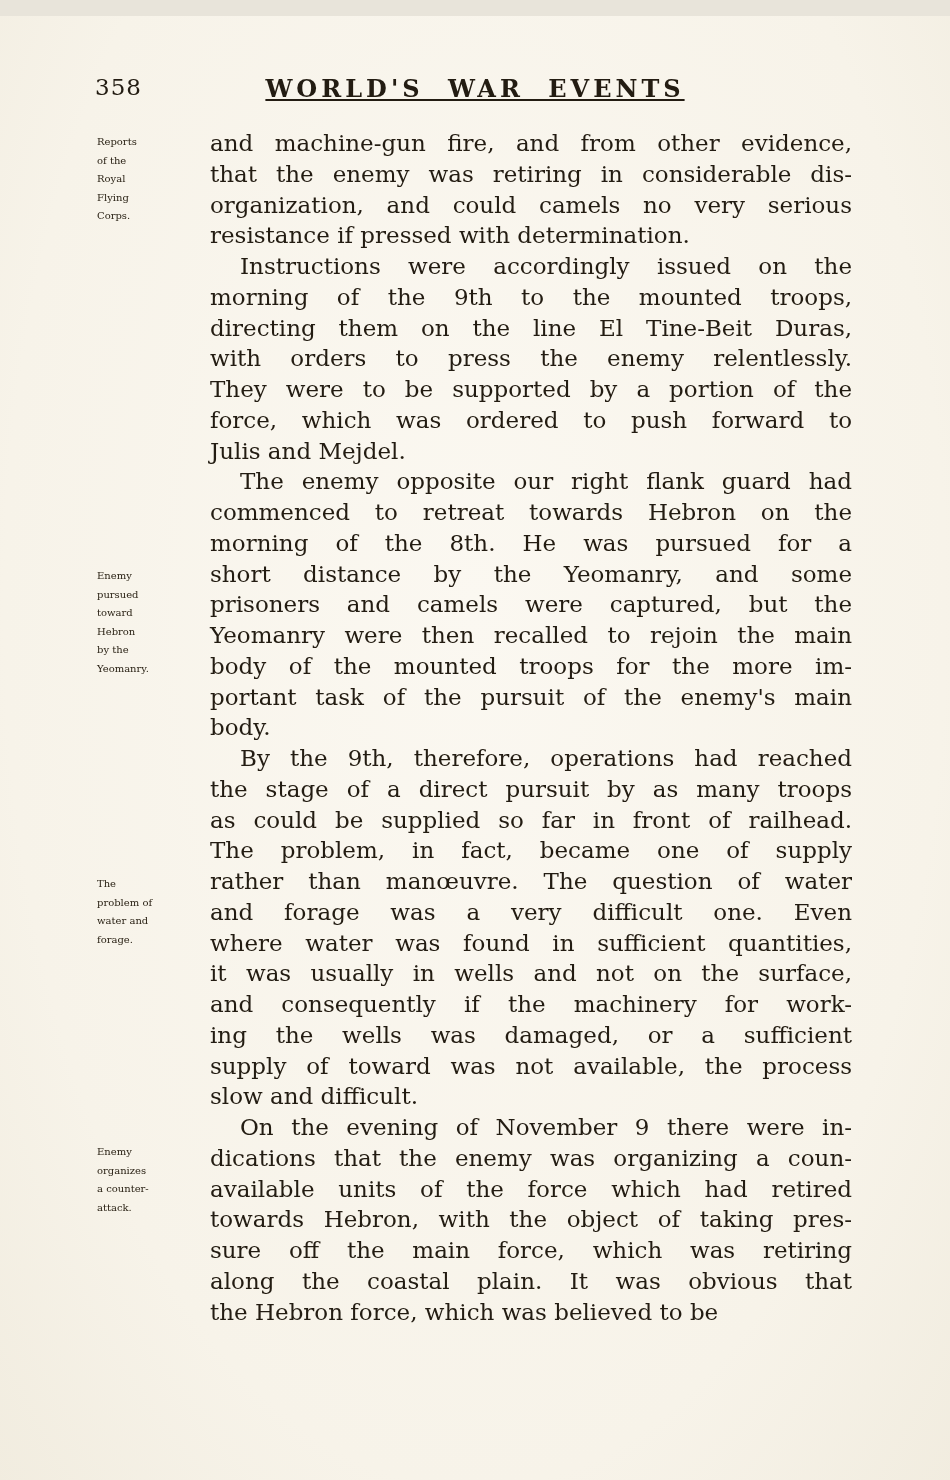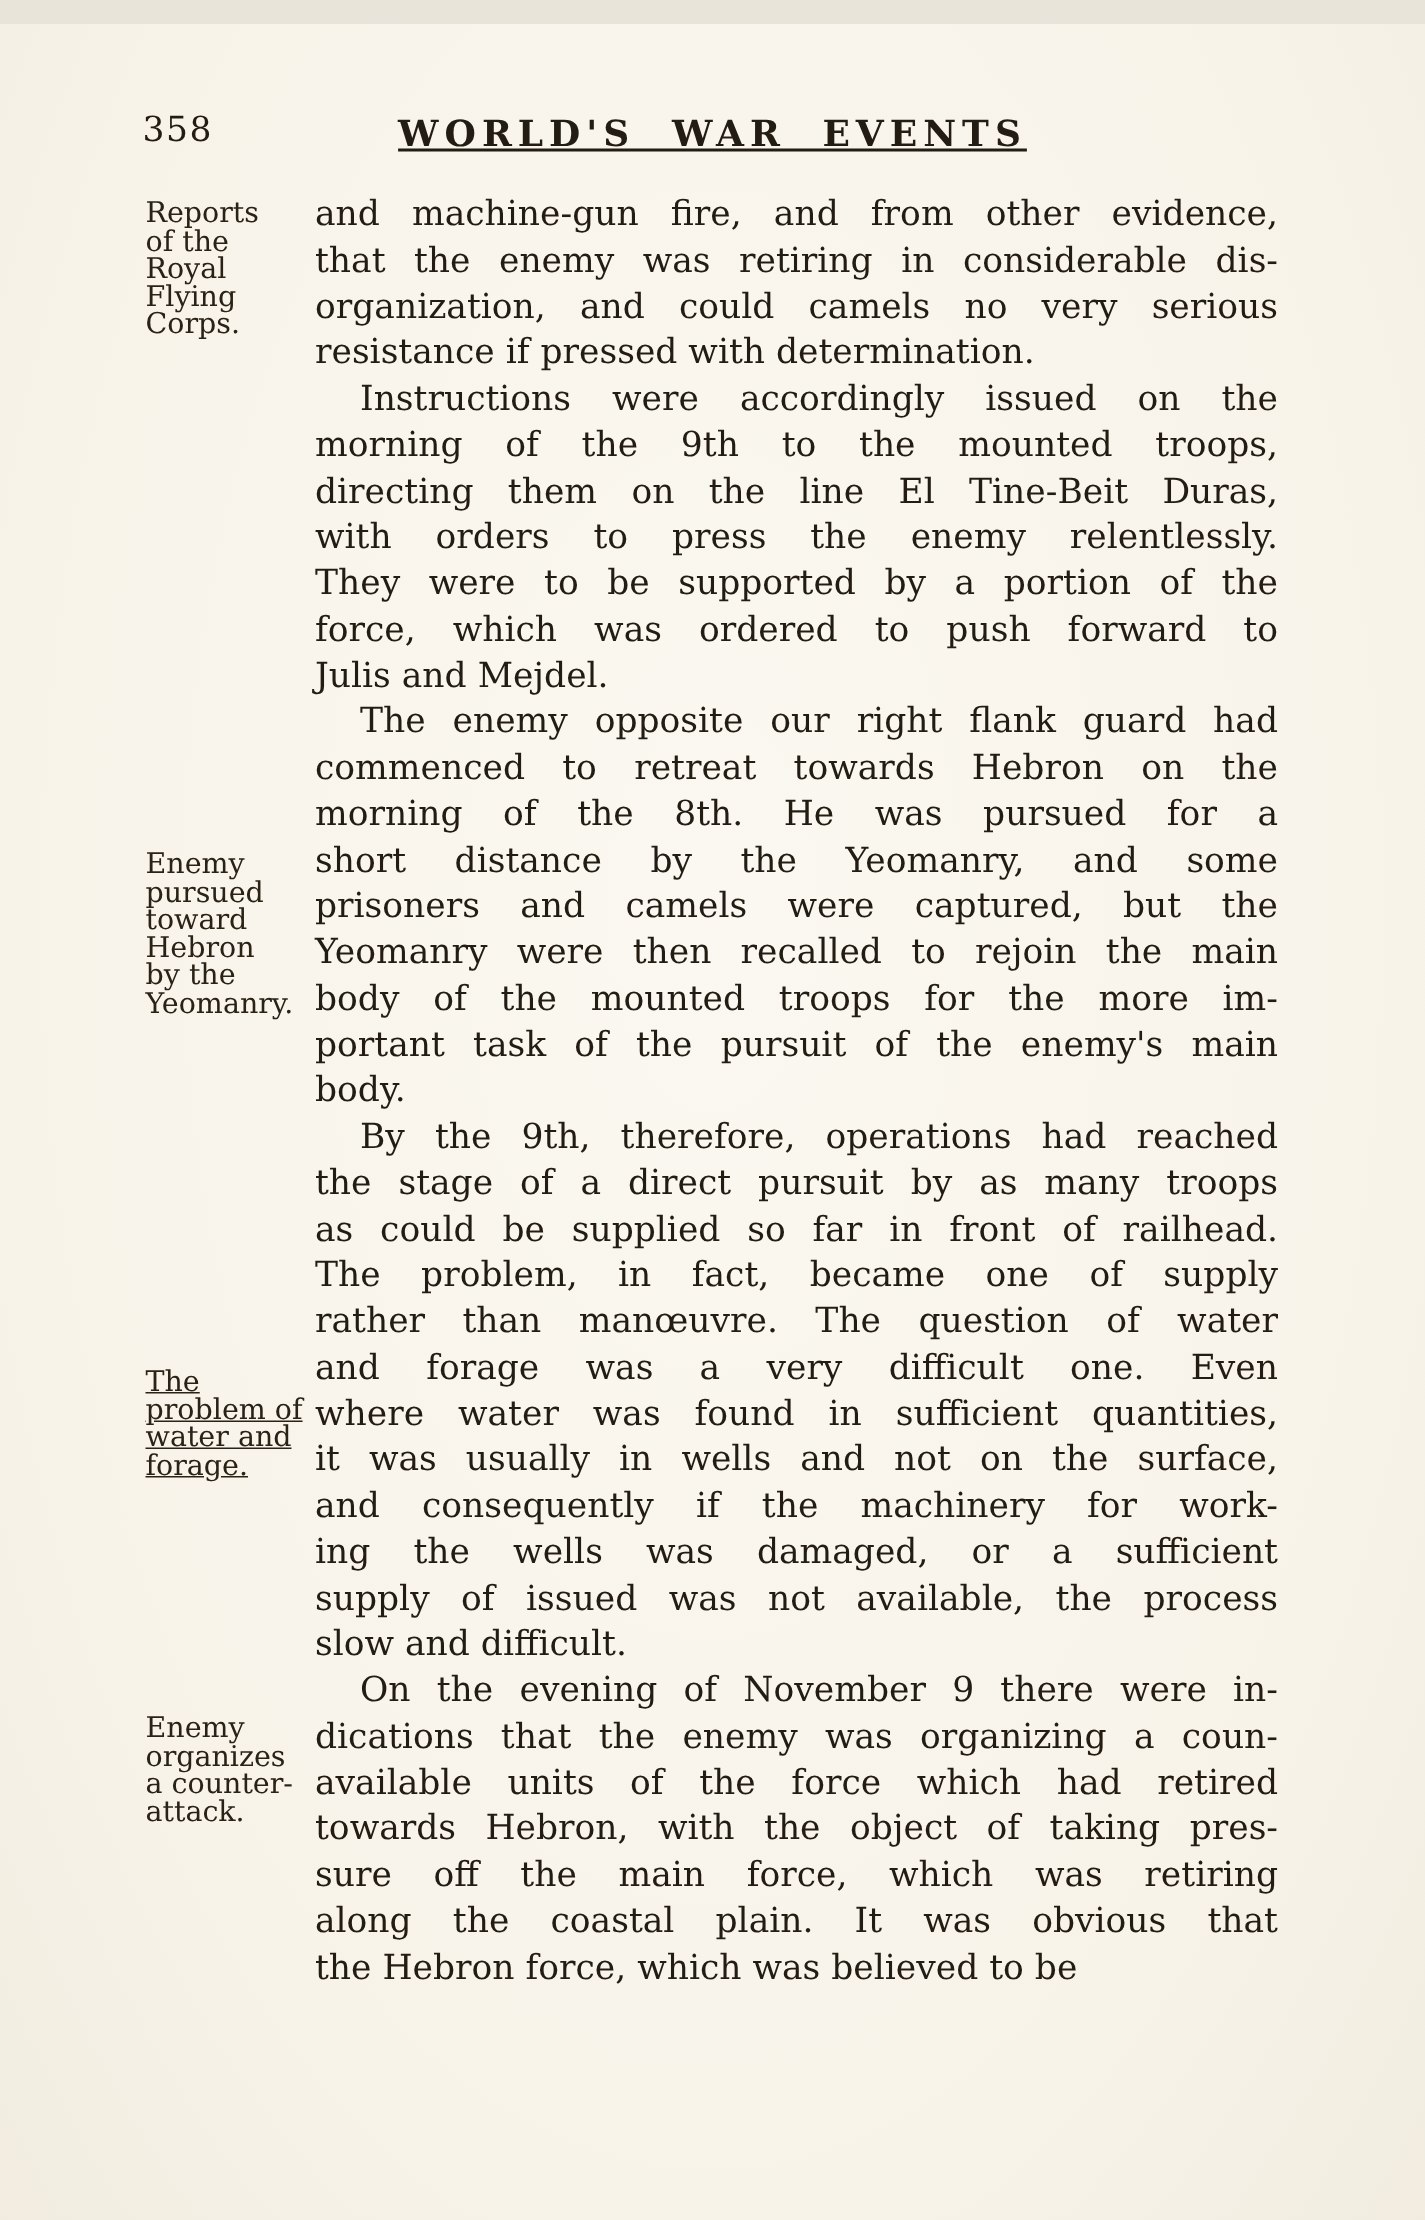--- a/index.html
+++ b/index.html
@@ -30,28 +30,28 @@
     font-weight: bold;
     letter-spacing: 4px;
     word-spacing: 12px;
     text-decoration: underline;
   }
   .sidenote-column { position: absolute; left: 0; top: 0; width: 100%; height: 100%; }
   .sidenote {
     position: absolute;
     left: 97px;
     width: 115px;
-    font-size: 19px;
+    font-size: 10px;
     line-height: 18.5px;
     white-space: pre-line;
     color: #2a2215;
   }
   .sidenote:nth-child(1) { top: 117px; }
   .sidenote:nth-child(2) { top: 551px; }
-  .sidenote:nth-child(3) { top: 896px; text-decoration: underline; }
+  .sidenote:nth-child(3) { top: 859px; }
   .sidenote:nth-child(4) { top: 1127px; }
   .body-text {
     position: absolute;
     left: 210px;
     top: 112px;
     width: 642px;
     font-size: 23px;
     line-height: 30.75px;
   }
   .paragraph { margin: 0; }
@@ -131,21 +131,21 @@
         <div class="line indent">By the 9th, therefore, operations had reached</div>
         <div class="line">the stage of a direct pursuit by as many troops</div>
         <div class="line">as could be supplied so far in front of railhead.</div>
         <div class="line">The problem, in fact, became one of supply</div>
         <div class="line">rather than manœuvre. The question of water</div>
         <div class="line">and forage was a very difficult one. Even</div>
         <div class="line">where water was found in sufficient quantities,</div>
         <div class="line">it was usually in wells and not on the surface,</div>
         <div class="line">and consequently if the machinery for work-</div>
         <div class="line">ing the wells was damaged, or a sufficient</div>
-        <div class="line">supply of issued was not available, the process</div>
+        <div class="line">supply of toward was not available, the process</div>
         <div class="line end">slow and difficult.</div>
       </div>
       <div class="paragraph">
         <div class="line indent">On the evening of November 9 there were in-</div>
         <div class="line">dications that the enemy was organizing a coun-</div>
         <div class="line">available units of the force which had retired</div>
         <div class="line">towards Hebron, with the object of taking pres-</div>
         <div class="line">sure off the main force, which was retiring</div>
         <div class="line">along the coastal plain. It was obvious that</div>
         <div class="line end">the Hebron force, which was believed to be</div>

